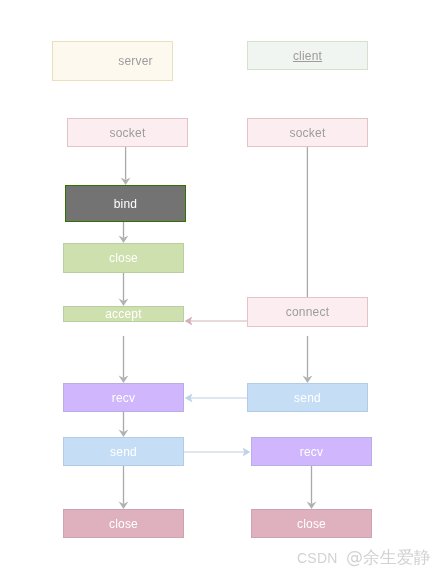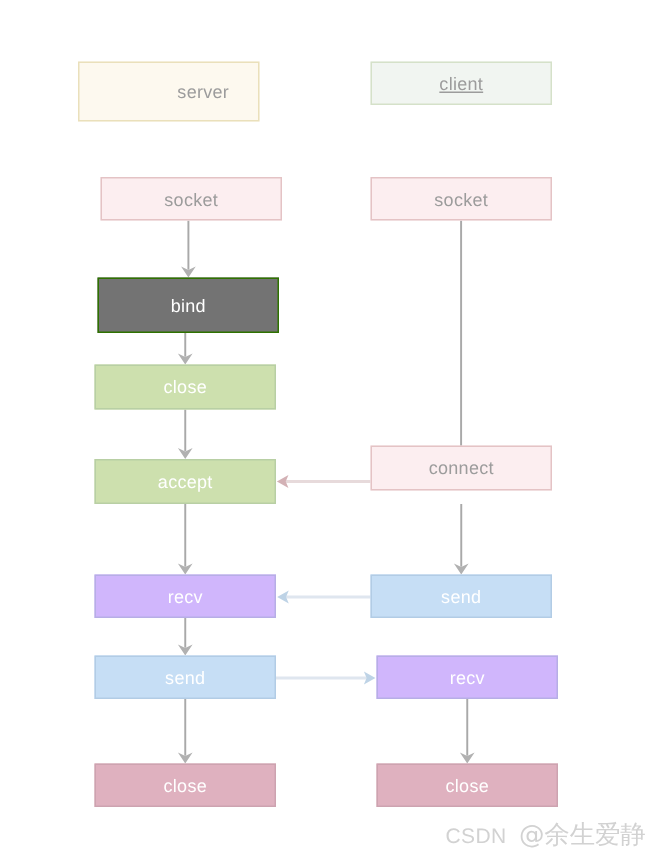--- a/index.html
+++ b/index.html
@@ -79,21 +79,21 @@
       </div>
       <div class="node" style="left: 247px; top: 118px; width: 121px; height: 29px; background: rgb(252, 238, 240); border: 1.3px solid rgb(228, 195, 197); color: rgb(156, 156, 156);">
         <span class="node-label">socket</span>
       </div>
       <div class="node" style="left: 65px; top: 185px; width: 121px; height: 37px; background: #737373; border: 1.2px solid rgb(47, 114, 0); color: rgb(255, 255, 255); font-weight: 400;">
         <span class="node-label">bind</span>
       </div>
       <div class="node" style="left: 63px; top: 243px; width: 121px; height: 30px; background: rgb(205, 224, 174); border: 1px solid rgb(184, 207, 164); color: rgb(255, 255, 255);">
         <span class="node-label">close</span>
       </div>
-      <div class="node" style="left: 63px; top: 306px; width: 121px; height: 30px; background: rgb(205, 224, 174); border: 1px solid rgb(184, 207, 164); color: rgb(255, 255, 255);">
+      <div class="node" style="left: 63px; top: 306px; width: 121px; height: 16px; background: rgb(205, 224, 174); border: 1px solid rgb(184, 207, 164); color: rgb(255, 255, 255);">
         <span class="node-label">accept</span>
       </div>
       <div class="node" style="left: 247px; top: 297px; width: 121px; height: 30px; background: rgb(252, 238, 240); border: 1.3px solid rgb(228, 195, 197); color: rgb(156, 156, 156);">
         <span class="node-label">connect</span>
       </div>
       <div class="node" style="left: 63px; top: 383px; width: 121px; height: 29px; background: rgb(208, 182, 252); border: 1px solid rgb(183, 174, 230); color: rgb(255, 255, 255);">
         <span class="node-label">recv</span>
       </div>
       <div class="node" style="left: 247px; top: 383px; width: 121px; height: 29px; background: rgb(198, 222, 245); border: 1px solid rgb(178, 204, 229); color: rgb(255, 255, 255);">
         <span class="node-label">send</span>

